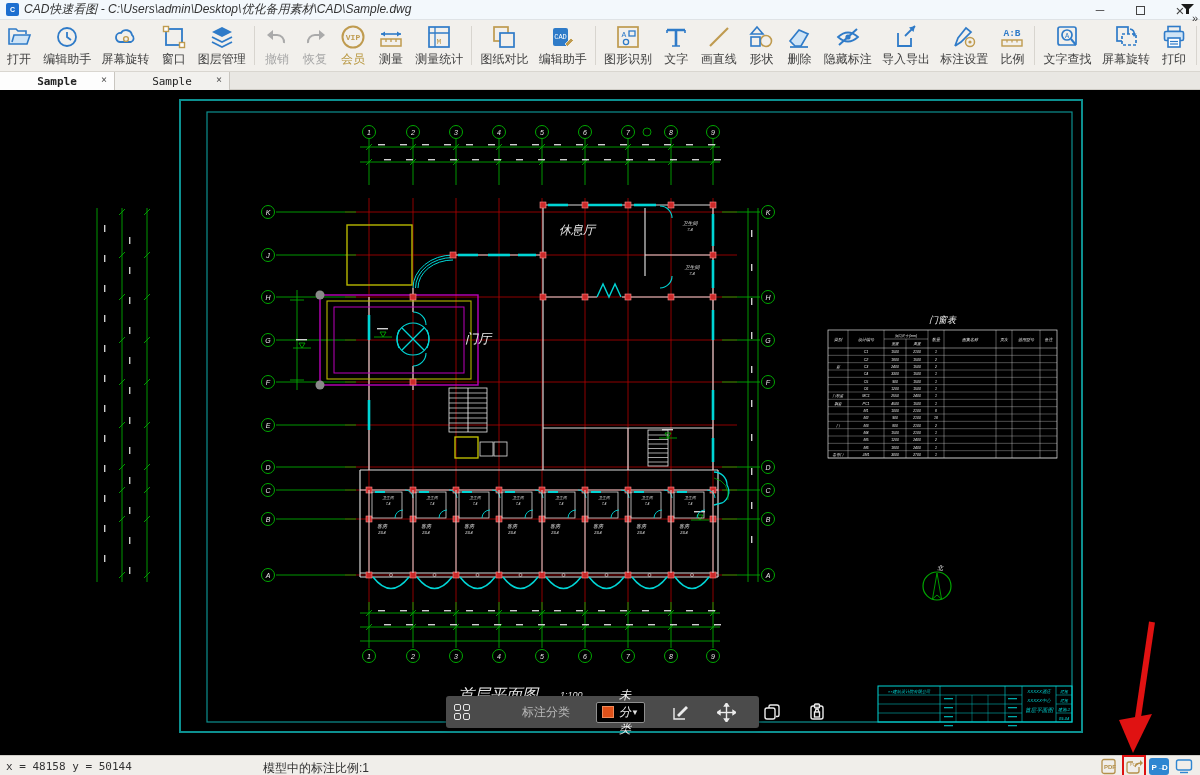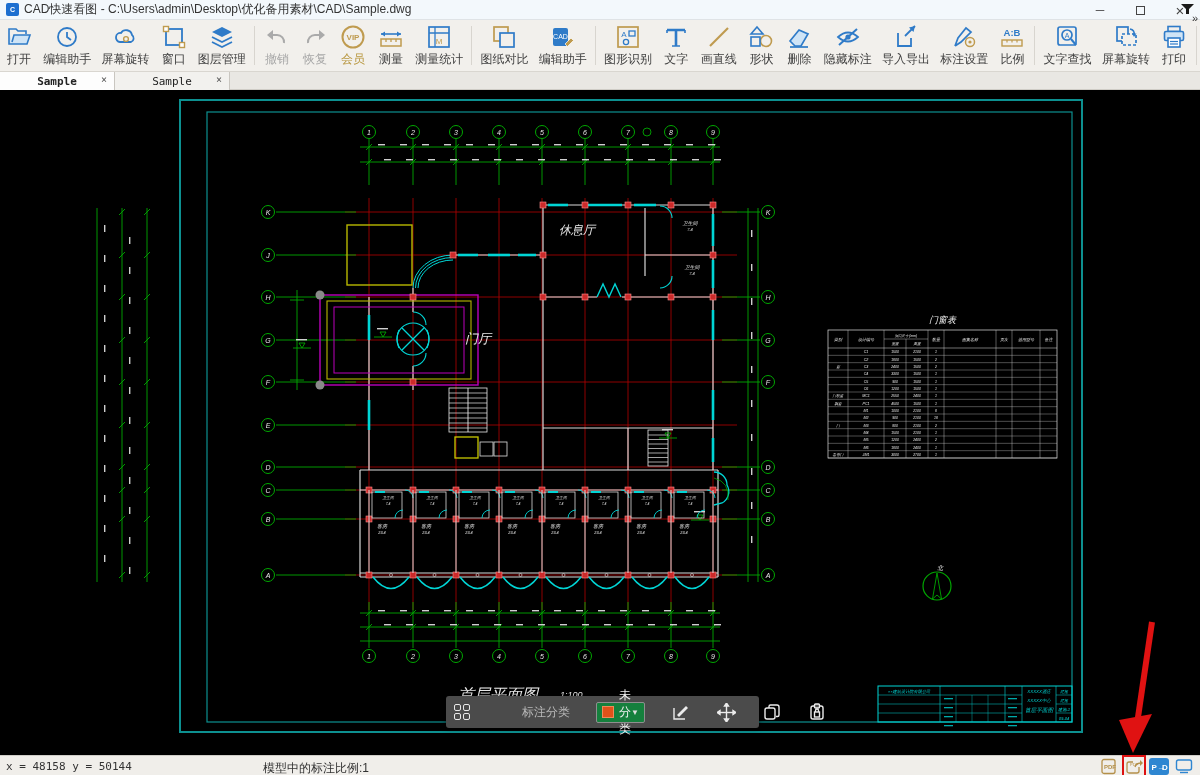--- a/index.html
+++ b/index.html
@@ -5,32 +5,32 @@
   * { margin:0; padding:0; box-sizing:border-box; }
   html,body { width:1200px; height:775px; overflow:hidden; }
   body { font-family:"Liberation Sans","DejaVu Sans",sans-serif; background:#000; }
   .screen { position:relative; width:1200px; height:775px; background:#000; }
 
   
   .titlebar { position:absolute; left:0; top:0; width:1200px; height:20px;
     background:#f3f8fc; border-bottom:1px solid #dfe3e6; display:flex; align-items:center; }
   .appicon { width:13px; height:13px; margin:0 5px 0 6px; background:#1d6fd0; border-radius:2px;
     color:#fff; font-size:7px; font-weight:bold; display:flex; align-items:center; justify-content:center; }
-  .apptitle { font-size:12px; color:#333; }
+  .apptitle { font-size:12px; color:#333;font-style:italic; }
   .wincontrols { position:absolute; right:0; top:0; height:20px; display:flex; }
   .winbtn { width:40px; height:20px; display:flex; align-items:center; justify-content:center;
     font-size:12px; color:#444; }
   .maxbox { width:9px; height:9px; border:1px solid #444; display:inline-block; }
 
   
   .toolbar { position:absolute; left:0; top:20px; width:1200px; height:52px;
     background:#f2f0ec; border-bottom:1px solid #d9d6d0; display:flex; align-items:stretch; }
   .tbtn { display:flex; flex-direction:column; align-items:center; justify-content:flex-start;
     padding:4px 7px 0 7px; min-width:36px; cursor:default; }
-  .tbtn .ticon { width:26px; height:26px; display:flex; align-items:center; justify-content:flex-end; }
+  .tbtn .ticon { width:26px; height:26px; display:flex; align-items:center; justify-content:flex-end;font-family:Liberation Mono, monospace; }
   .tbtn .tlabel { font-size:12px; color:#404040; white-space:nowrap; margin-top:1px; }
   .tbtn.disabled .tlabel { color:#a8a8a8; }
   .tbtn.vip .tlabel { color:#b8963e; }
   .tsep { width:1px; background:#d8d5cf; margin:6px 3px; }
   .overflow { position:absolute; right:2px; top:12px; font-size:11px; color:#333; }
 
   
   .doctabs { position:absolute; left:0; top:72px; width:1200px; height:18px; background:#e9e7e3;
     border-bottom:1px solid #cfccc6; display:flex; }
   .dtab { width:115px; height:18px; display:flex; align-items:center; justify-content:center;
@@ -44,22 +44,22 @@
   .canvas { position:absolute; left:0; top:90px; width:1200px; height:645px; background:#000;font-style:italic; }
 
   
   .floatbar { position:absolute; left:446px; top:696px; width:313px; height:32px;
     background:#4b4b4b; border-radius:3px; display:flex; align-items:center; padding:0 8px;
     box-shadow:0 1px 4px rgba(0,0,0,.5);gap:18px; }
   .fgrid { width:16px; height:16px; display:grid; grid-template-columns:7px 7px; grid-template-rows:7px 7px; gap:2px; }
   .fgrid span { border:1.4px solid #e8e8e8; border-radius:2px; }
   .fsep { width:1px; height:18px; background:#6a6a6a; margin:0 8px; }
   .flabel { font-size:12px; color:#b9b9b9; white-space:nowrap; }
-  .fselect { width:118px; height:21px; background:#15803d; border:1px solid #8f8f8f; border-radius:2px;
-    margin-left:8px; display:flex; align-items:center; padding:0 5px; }
+  .fselect { width:118px; height:21px; background:#000000; border:1px solid #8f8f8f; border-radius:2px;
+    margin-left:8px; display:flex; align-items:center; padding:0 5px;font-style:italic; }
   .fswatch { width:12px; height:12px; background:#e0521a; border:1px solid #f4a; border-color:#ef8a5a; }
   .fseltext { font-size:12px; color:#f0f0f0; margin-left:5px; flex:1; }
   .fcaret { font-size:8px; color:#ddd; }
   .ficon { width:22px; height:22px; margin-left:9px; display:flex; align-items:center; justify-content:center; }
 
   
   .layoutrow { position:absolute; left:0; top:735px; width:1200px; height:20px; background:#f4f2ee;
     border-top:1px solid #c9c6c0; display:flex; align-items:flex-start; padding-left:7px; }
   .mtab { height:19px; padding:0 14px; display:flex; align-items:center; justify-content:center;
     font-size:11px; color:#222; background:#fbfbfa; border:1px solid #b9b6b0; border-top:none;

